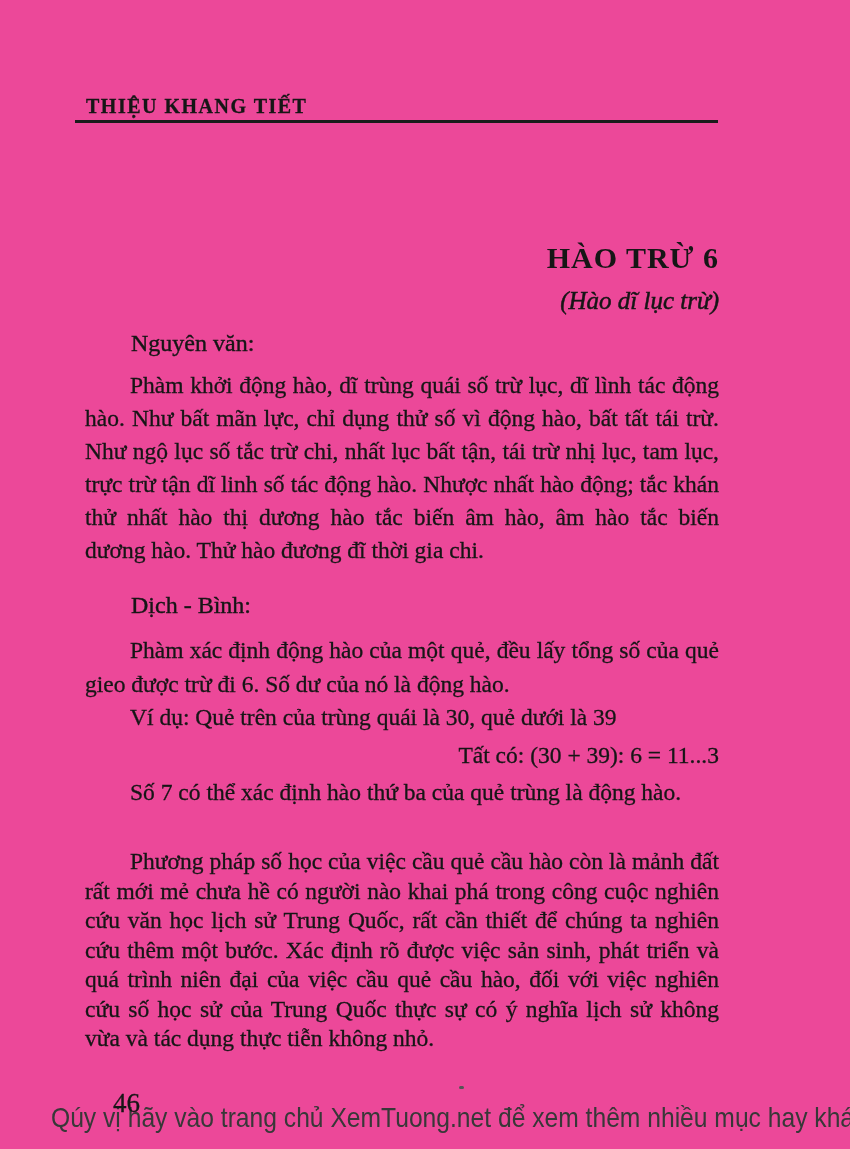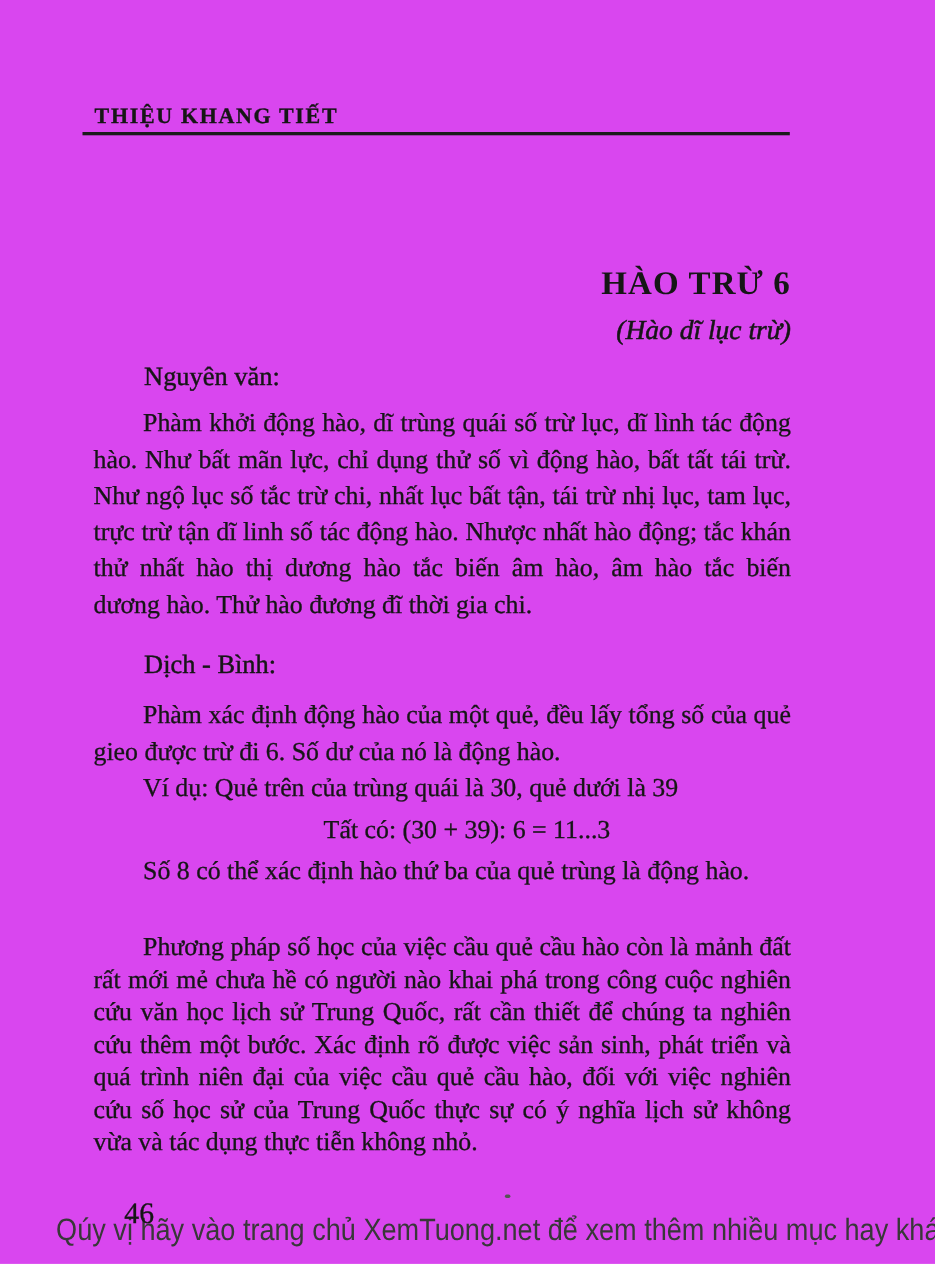--- a/index.html
+++ b/index.html
@@ -1,20 +1,20 @@
 <!DOCTYPE html>
 <html><head>
 <meta charset="utf-8">
 <style>
   html, body { margin: 0; padding: 0; background: #ffffff; }
   .page {
     position: relative;
     width: 850px;
     height: 1149px;
-    background: #d946ef;
+    background: #ec4899;
     font-family: "Liberation Serif", serif;
     color: #161616;
     overflow: hidden;
   }
   .ink { -webkit-text-stroke: 0.3px currentColor; }
 
   .running-header {
     position: absolute;
     left: 86px; top: 95px;
     font-size: 20px;
@@ -64,21 +64,21 @@
     width: 634px;
     font-size: 23.5px;
     line-height: 33px;
     text-align: justify;
     text-indent: 45px;
     margin: 0;
   }
   .para-original { top: 369px; }
   .para-trans-1 { top: 633px; line-height: 34px; }
   .para-trans-2 { top: 701px; text-align: left; white-space: nowrap; }
-  .para-trans-3 { top: 739px; text-align: center; white-space: nowrap; }
+  .para-trans-3 { top: 739px; text-align: right; white-space: nowrap; }
   .para-trans-4 { top: 777px; line-height: 31px; }
   .para-trans-5 { top: 847px; line-height: 29.5px; }
 
   .watermark {
     position: absolute;
     left: 58px; top: 512px;
     font-family: "Liberation Sans", sans-serif;
     font-weight: bold;
     font-size: 116px;
     letter-spacing: -4px;
@@ -135,21 +135,21 @@
   <p class="para para-original ink">Phàm khởi động hào, dĩ trùng quái số trừ lục, dĩ lình tác động hào. Như bất mãn lực, chỉ dụng thử số vì động hào, bất tất tái trừ. Như ngộ lục số tắc trừ chi, nhất lục bất tận, tái trừ nhị lục, tam lục, trực trừ tận dĩ linh số tác động hào. Nhược nhất hào động; tắc khán thử nhất hào thị dương hào tắc biến âm hào, âm hào tắc biến dương hào. Thử hào đương đĩ thời gia chi.</p>
 
   <div class="section-label label-translation">Dịch - Bình:</div>
 
   <p class="para para-trans-1 ink">Phàm xác định động hào của một quẻ, đều lấy tổng số của quẻ gieo được trừ đi 6. Số dư của nó là động hào.</p>
 
   <p class="para para-trans-2 ink">Ví dụ: Quẻ trên của trùng quái là 30, quẻ dưới là 39</p>
 
   <p class="para para-trans-3 ink">Tất có: (30 + 39): 6 = 11...3</p>
 
-  <p class="para para-trans-4 ink">Số 8 có thể xác định hào thứ ba của quẻ trùng là động hào.</p>
+  <p class="para para-trans-4 ink">Số 7 có thể xác định hào thứ ba của quẻ trùng là động hào.</p>
 
   <p class="para para-trans-5 ink">Phương pháp số học của việc cầu quẻ cầu hào còn là mảnh đất rất mới mẻ chưa hề có người nào khai phá trong công cuộc nghiên cứu văn học lịch sử Trung Quốc, rất cần thiết để chúng ta nghiên cứu thêm một bước. Xác định rõ được việc sản sinh, phát triển và quá trình niên đại của việc cầu quẻ cầu hào, đối với việc nghiên cứu số học sử của Trung Quốc thực sự có ý nghĩa lịch sử không vừa và tác dụng thực tiễn không nhỏ.</p>
 
 
   <div class="page-number ink">46</div>
 
   <div class="speck"></div>
 
   <div class="footer-banner">Qúy vị hãy vào trang chủ XemTuong.net để xem thêm nhiều mục hay khác</div>
 

